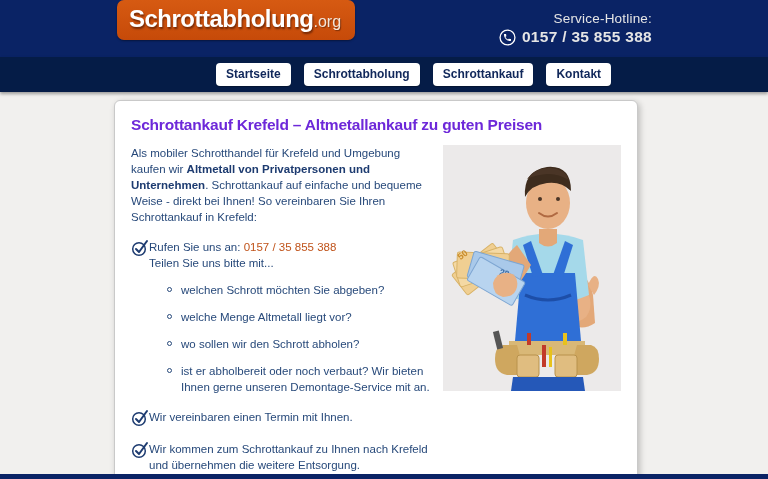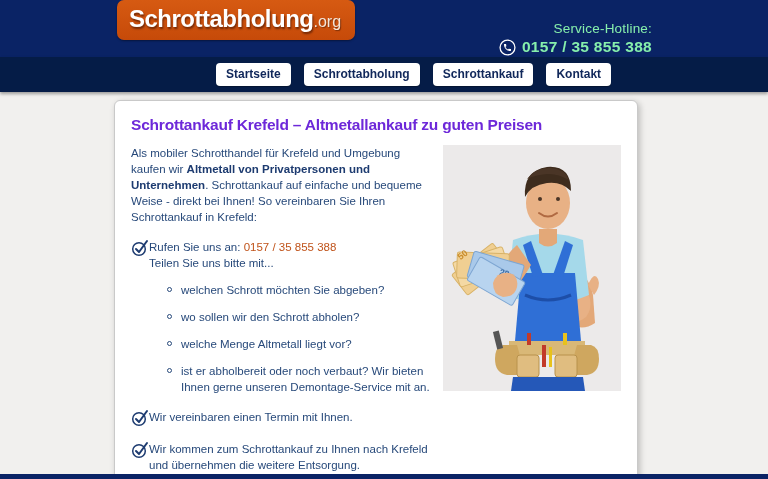--- a/index.html
+++ b/index.html
@@ -32,23 +32,23 @@
     letter-spacing:-0.5px;
     text-shadow:1px 2px 2px rgba(40,10,0,.55);
   }
   .logo-tld {
     color:#f3e6da;
     font-size:16px;
     text-shadow:1px 1px 1px rgba(40,10,0,.45);
   }
   .hotline {
     position:absolute;
-    right:116px; top:21px;
+    right:116px; top:11px;
     text-align:right;
-    color:#86efac;
+    color:#e5e5e5;
   }
   .hotline-label { font-size:13.5px; letter-spacing:.2px; }
   .hotline-row {
     display:flex; align-items:center; justify-content:flex-end;
     gap:6px; margin-top:2px;
   }
   .hotline-number { font-size:15.5px; font-weight:bold; letter-spacing:.3px; cursor:pointer; }
   .phone-icon { width:17px; height:17px; display:block; }
 
   
@@ -177,25 +177,25 @@
           </div>
         </div>
 
         <div class="sub-list">
           <div class="sub-item">
             <span class="sub-marker"></span>
             <span>welchen Schrott möchten Sie abgeben?</span>
           </div>
           <div class="sub-item">
             <span class="sub-marker"></span>
+            <span>welche Menge Altmetall liegt vor?</span>
+          </div>
+          <div class="sub-item">
+            <span class="sub-marker"></span>
             <span>wo sollen wir den Schrott abholen?</span>
-          </div>
-          <div class="sub-item">
-            <span class="sub-marker"></span>
-            <span>welche Menge Altmetall liegt vor?</span>
           </div>
           <div class="sub-item">
             <span class="sub-marker"></span>
             <span>ist er abholbereit oder noch verbaut? Wir bieten Ihnen gerne unseren Demontage-Service mit an.</span>
           </div>
         </div>
 
         <div class="check-item">
           <svg class="check-icon" viewBox="0 0 18 18">
             <circle cx="8" cy="10" r="6.3" fill="#ffffff" stroke="#1d3b70" stroke-width="1.5"></circle>

